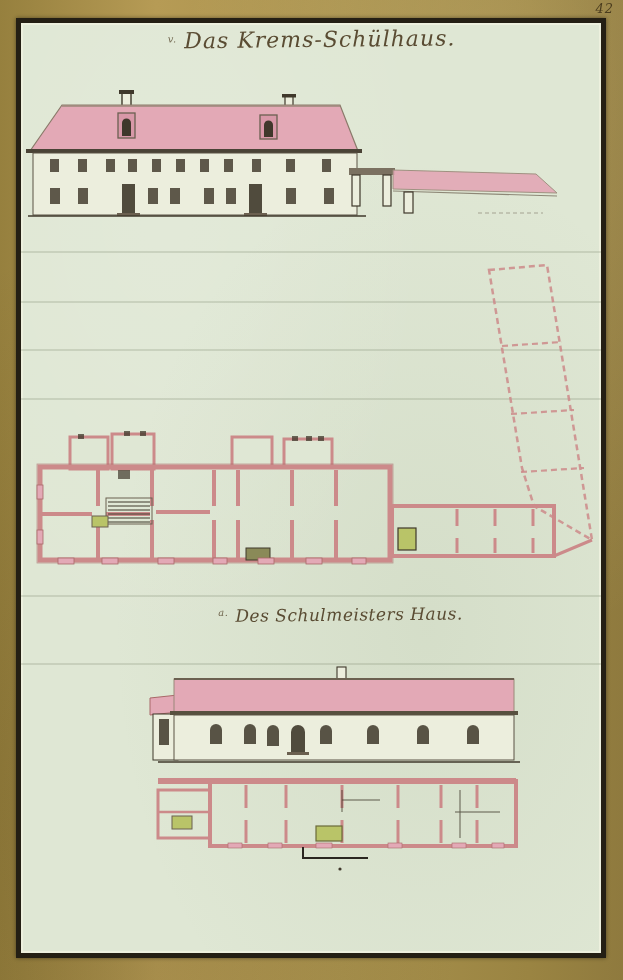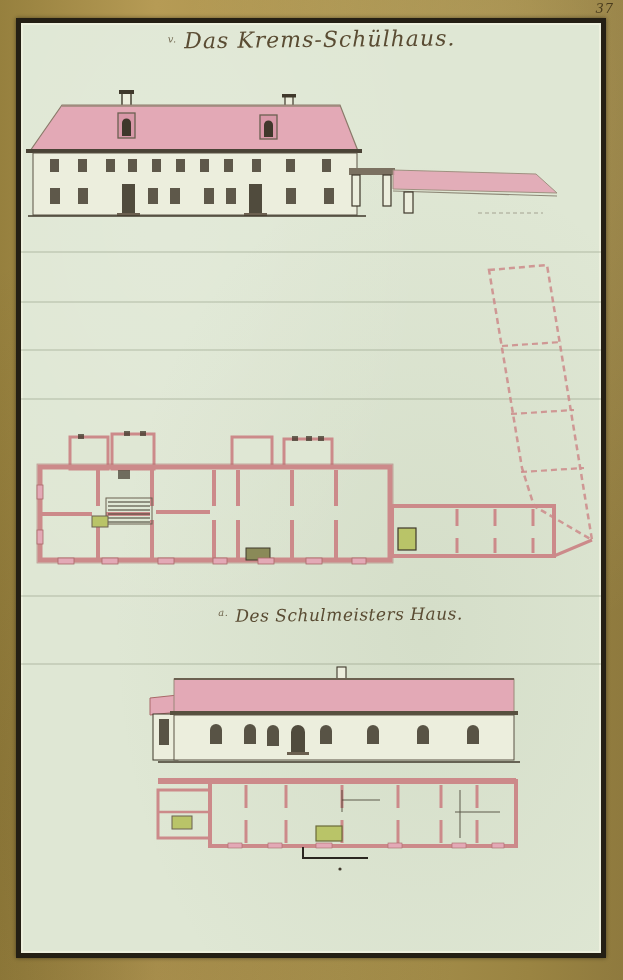--- a/index.html
+++ b/index.html
@@ -36,21 +36,21 @@
   .title-house{top:605px;font-size:17px;padding-left:58px;box-sizing:border-box;letter-spacing:.5px;}
   .index-letter{font-size:10px;vertical-align:6px;margin-right:7px;opacity:.8;}
   svg{position:absolute;left:0;top:0;}
   .wall{stroke:var(--c-wall);fill:none;}
   .dash{stroke:var(--c-wall);fill:none;stroke-dasharray:6 4;opacity:.85;}
 </style>
 </head>
 <body>
 
 <div class="gold-texture"></div>
-<div class="page-number">37</div>
+<div class="page-number">42</div>
 
 <div class="paper">
   <div class="crease" style="top:228px"></div>
   <div class="crease" style="top:278px"></div>
   <div class="crease" style="top:326px"></div>
   <div class="crease" style="top:375px"></div>
   <div class="crease" style="top:572px"></div>
   <div class="crease" style="top:640px"></div>
 </div>
 

